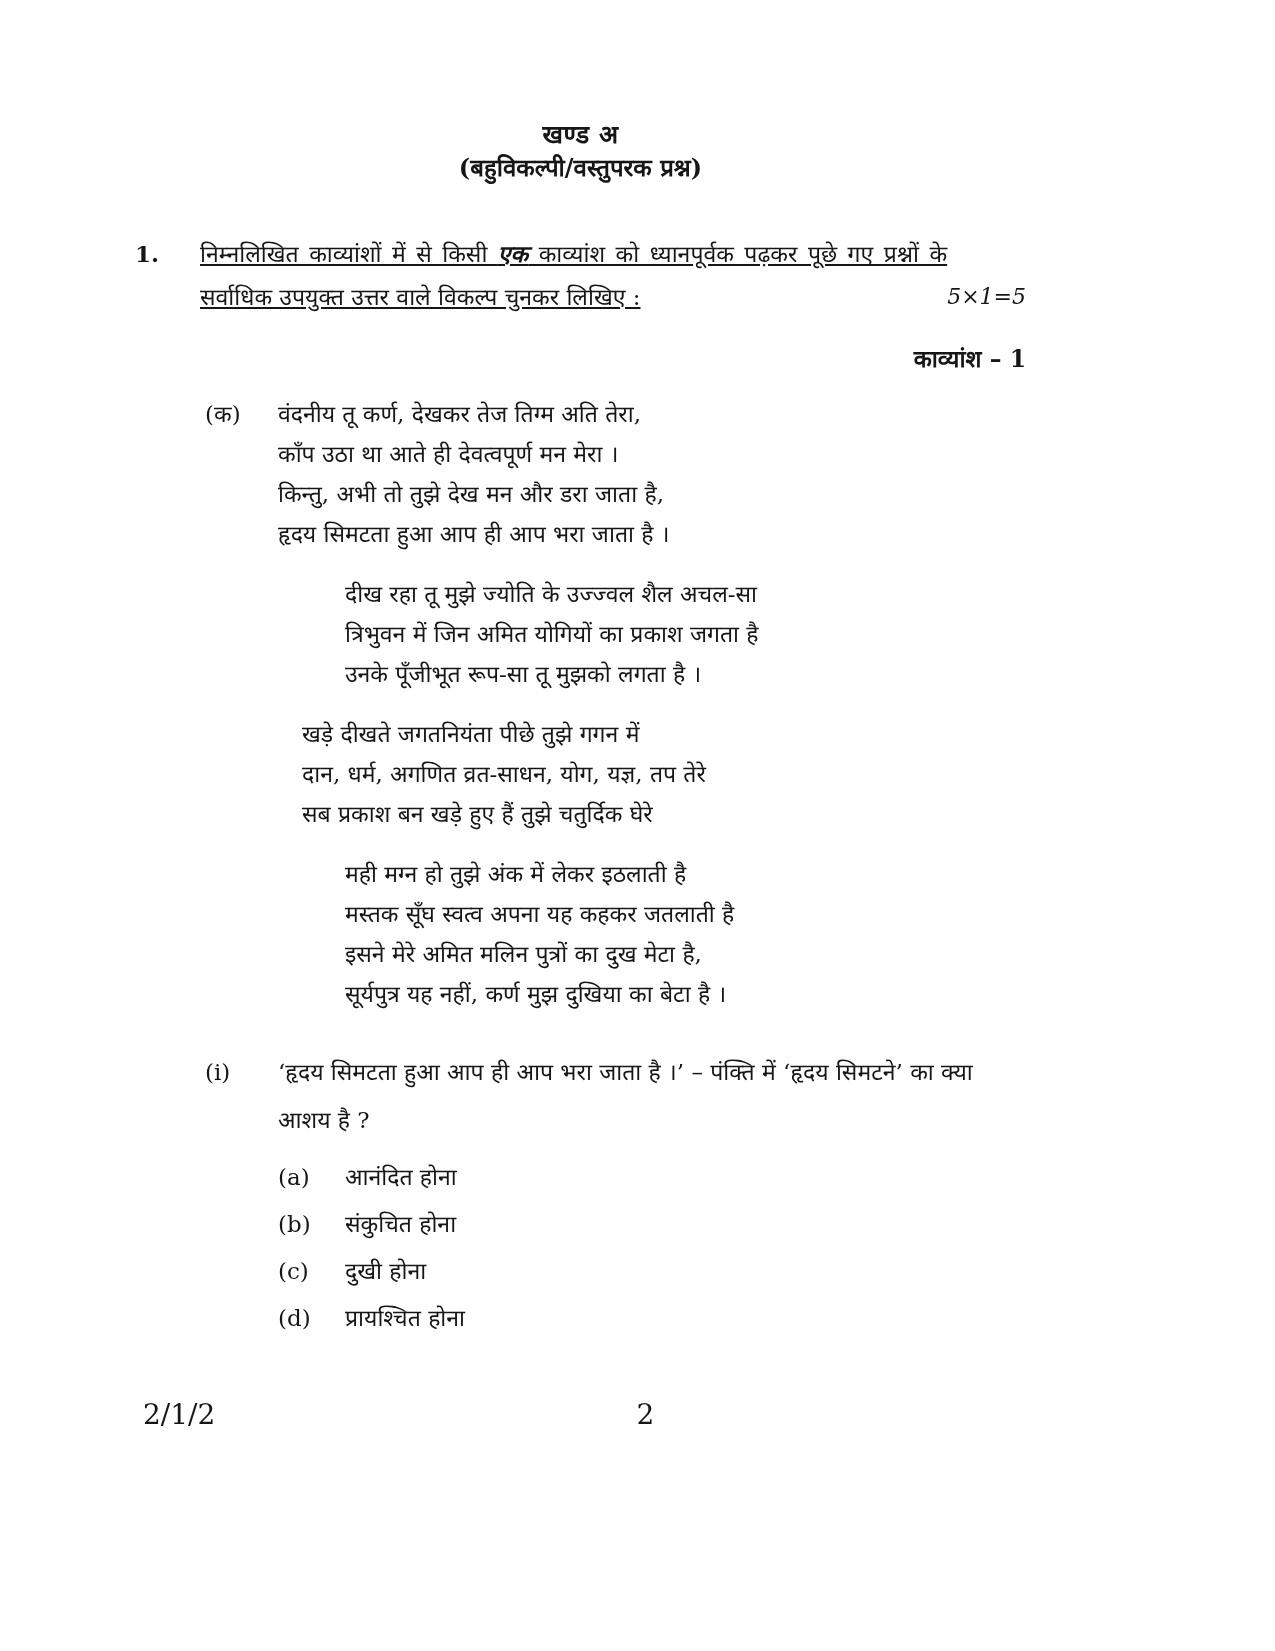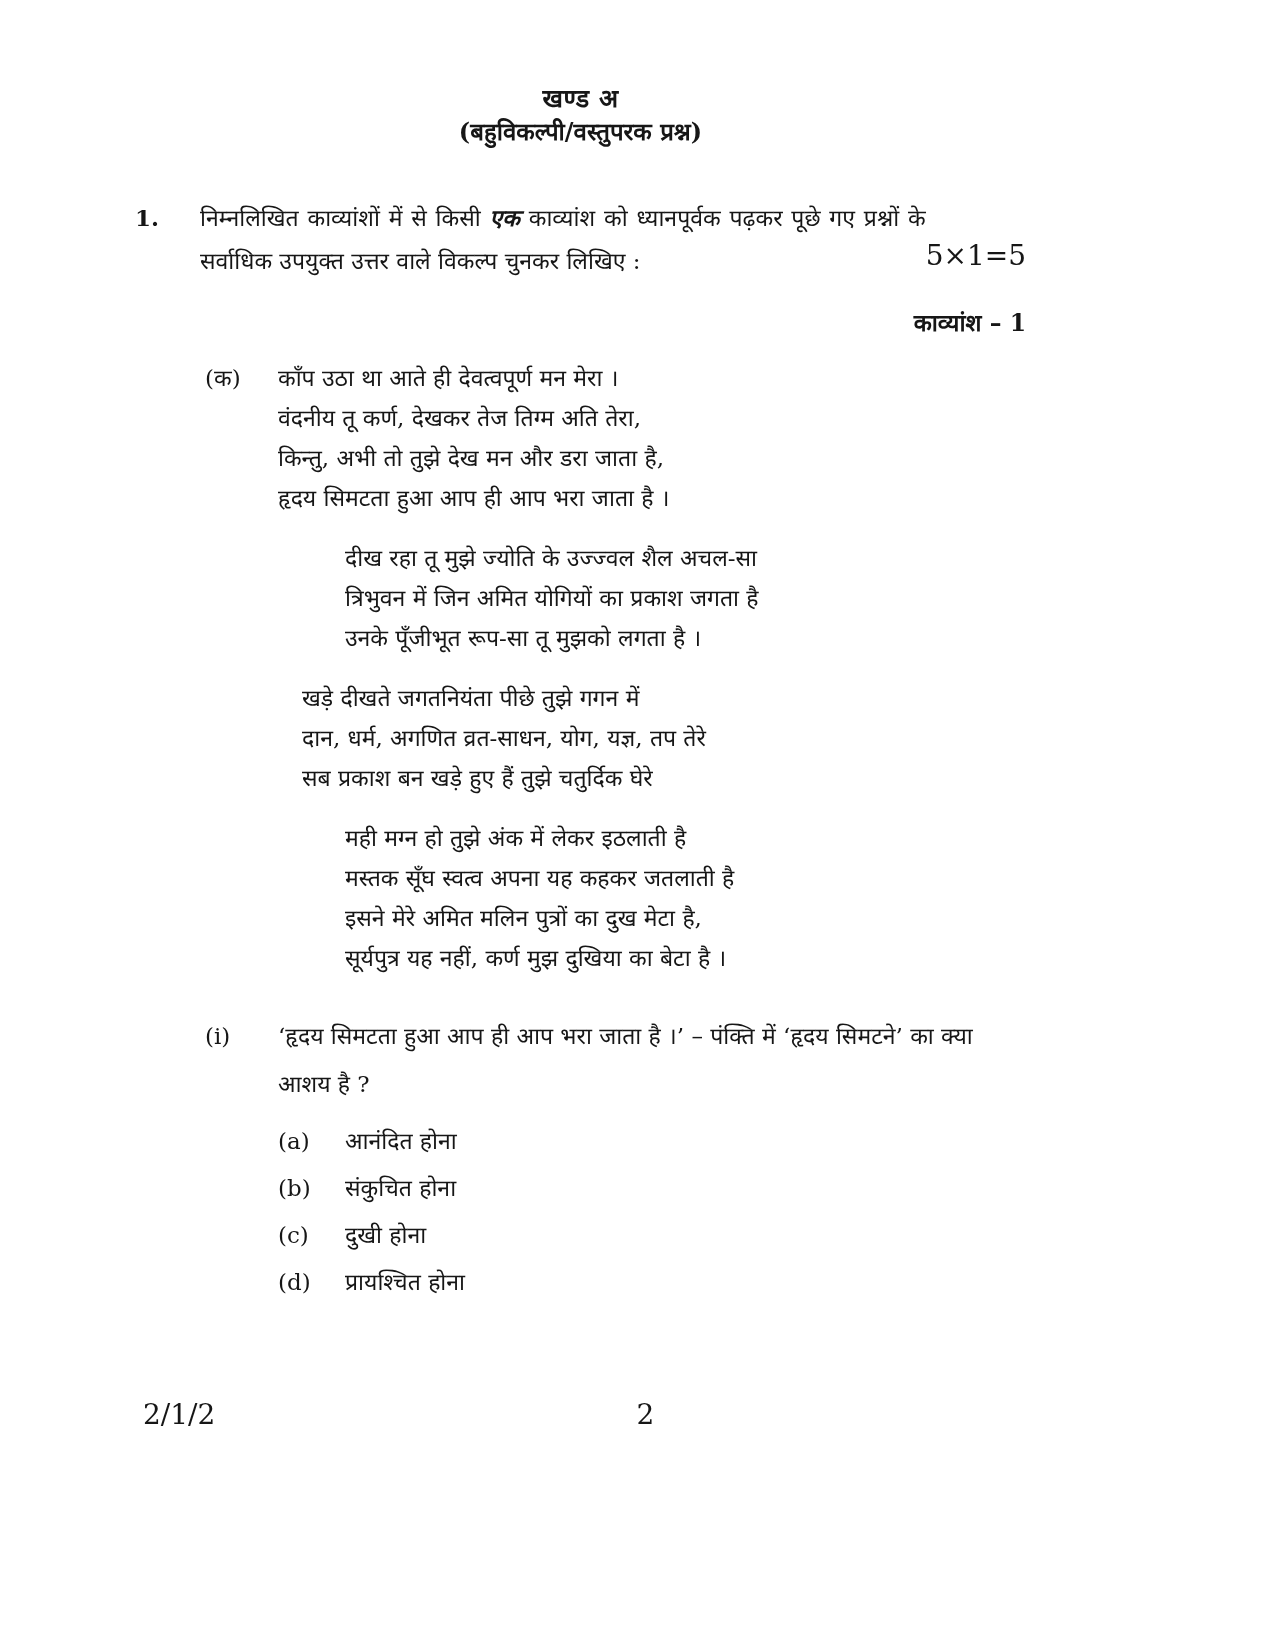--- a/index.html
+++ b/index.html
@@ -9,21 +9,21 @@
     height: 1651px;
     background: #ffffff;
     font-family: "DejaVu Serif", "Liberation Serif", serif;
     color: #161616;
     overflow: hidden;
   }
   .page {
     position: relative;
     width: 1161px;
     height: 1651px;
-    padding: 80px 135px 0 135px;
+    padding: 116px 135px 0 135px;
     background: #ffffff;
   }
   .section-title {
     text-align: center;
     font-weight: bold;
     font-size: 25px;
     letter-spacing: 0.5px;
   }
   .section-subtitle {
     text-align: center;
@@ -41,26 +41,28 @@
     flex-shrink: 0;
     font-weight: bold;
     font-size: 23px;
     line-height: 1.85;
   }
   .q-text {
     width: 822px;
     font-size: 23px;
     line-height: 1.85;
     text-align: justify;
+    text-decoration: underline;
   }
   .em { font-weight: bold; font-style: italic; }
   .q-marks {
     margin-left: auto;
     align-self: flex-end;
-    font-size: 28px;
+    font-style: italic;
+    font-size: 22px;
     line-height: 1.85;
     white-space: nowrap;
     text-align: right;
   }
   .passage-title {
     margin: 24px 0 0 230px;
     font-weight: bold;
     font-size: 23.5px;
     text-align: right;
   }
@@ -139,22 +141,22 @@
     <div class="q-marks">5×1=5</div>
   </div>
 
   <div class="passage-title">काव्यांश – 1</div>
 
   <div class="poem">
     <div class="part-label">(क)</div>
     <div class="stanzas">
 
       <div class="stanza">
+        <div class="poem-line">वंदनीय तू कर्ण, देखकर तेज तिग्म अति तेरा,</div>
         <div class="poem-line">काँप उठा था आते ही देवत्वपूर्ण मन मेरा ।</div>
-        <div class="poem-line">वंदनीय तू कर्ण, देखकर तेज तिग्म अति तेरा,</div>
         <div class="poem-line">किन्तु, अभी तो तुझे देख मन और डरा जाता है,</div>
         <div class="poem-line">हृदय सिमटता हुआ आप ही आप भरा जाता है ।</div>
       </div>
 
       <div class="stanza indented">
         <div class="poem-line">दीख रहा तू मुझे ज्योति के उज्ज्वल शैल अचल-सा</div>
         <div class="poem-line">त्रिभुवन में जिन अमित योगियों का प्रकाश जगता है</div>
         <div class="poem-line">उनके पूँजीभूत रूप-सा तू मुझको लगता है ।</div>
       </div>
 

